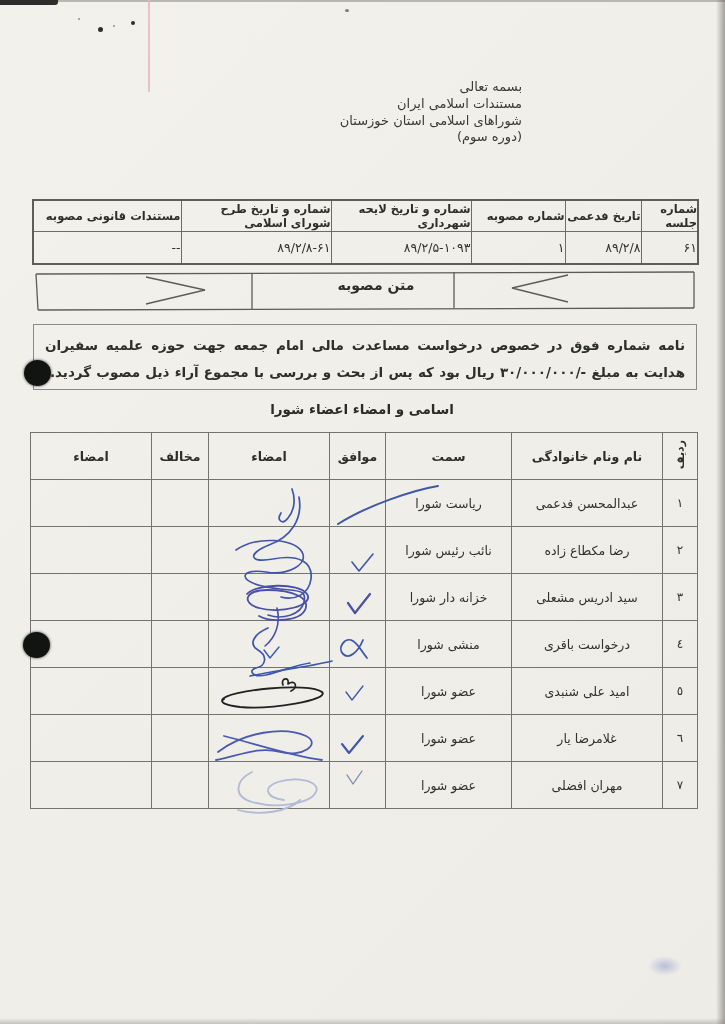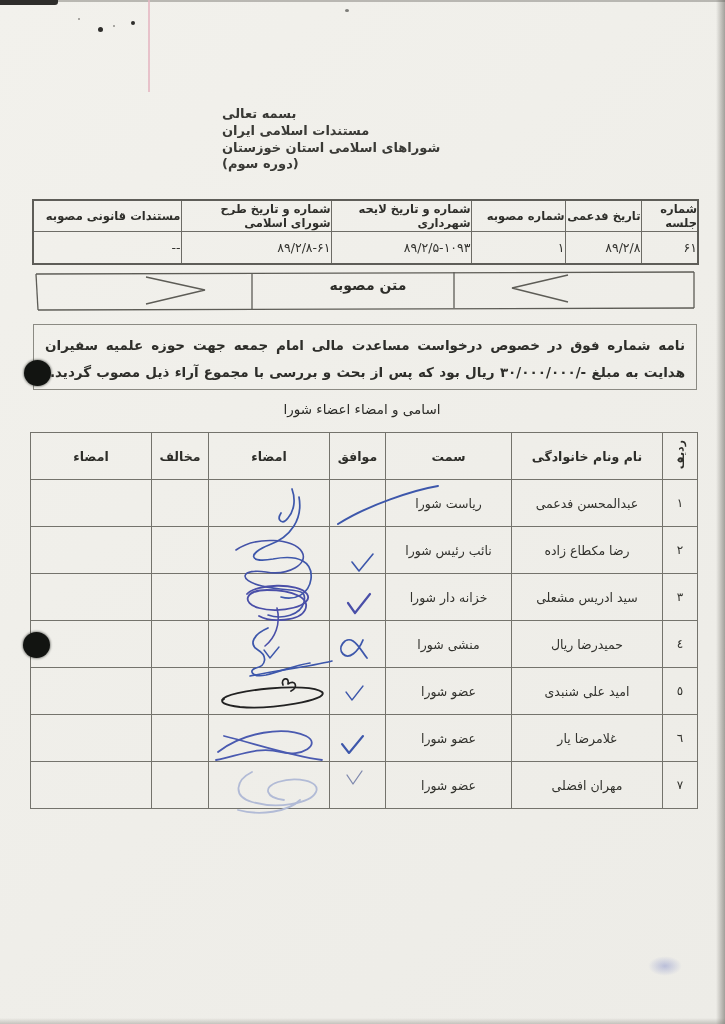--- a/index.html
+++ b/index.html
@@ -18,40 +18,40 @@
   .edge-right{position:absolute;right:0;top:0;width:9px;height:100%;
     background:linear-gradient(to right,rgba(120,117,110,0),rgba(98,95,89,.55));}
   .edge-bottom{position:absolute;left:0;bottom:0;width:100%;height:6px;
     background:linear-gradient(to bottom,rgba(120,117,110,0),rgba(120,117,110,.35));}
   .pink-line{position:absolute;left:148px;top:0;width:2px;height:92px;background:#e5b6c2;opacity:.8;}
   .speck{position:absolute;background:#2f2e2c;border-radius:50%;}
   .blue-smudge{position:absolute;left:648px;top:956px;width:34px;height:20px;border-radius:50%;
     background:radial-gradient(ellipse at center,rgba(90,105,190,.35),rgba(90,105,190,0) 70%);}
   .punch-hole{position:absolute;width:27px;height:26px;border-radius:50%;background:#121411;box-shadow:0 0 2px 1px rgba(20,22,18,.4);}
   
-  .letterhead{position:absolute;left:222px;top:106px;width:300px;text-align:left;
-    font-size:13px;line-height:16.8px;color:#3a3a36;font-weight:700;}
+  .letterhead{position:absolute;left:222px;top:79px;width:300px;text-align:right;
+    font-size:13px;line-height:16.8px;color:#3a3a36;font-weight:400;}
   
   table{border-collapse:collapse;table-layout:fixed;}
   .info-table{position:absolute;left:32px;top:199px;width:665px;border:2px solid #5e5d58;}
   .info-table th,.info-table td{border:1px solid #6d6c66;padding:0;text-align:right;vertical-align:middle;}
   .info-table th{height:30px;font-size:11.5px;font-weight:700;color:#2e2e2a;}
   .info-table td{height:31px;font-size:12.5px;font-weight:500;color:#33332f;direction:ltr;}
   
   .banner-svg{position:absolute;left:30px;top:268px;}
   .banner-title{position:absolute;left:252px;top:277px;width:232px;text-align:center;
-    font-size:14px;font-weight:700;color:#2e2e2a;}
+    font-size:14px;font-weight:700;color:#2e2e2a;padding-left:8px;}
   
   .res-box{position:absolute;left:33px;top:324px;width:664px;height:66px;
     border:1px solid #8b8a83;box-sizing:border-box;padding:7px 11px 0 11px;}
   .res-text{font-size:13.5px;font-weight:700;line-height:27px;color:#2e2e2a;
     text-align:justify;text-align-last:justify;direction:rtl;}
   
   .members-title{position:absolute;left:212px;top:401px;width:300px;text-align:center;
-    font-size:13.5px;font-weight:400;color:#2b2b27;}
+    font-size:13.5px;font-weight:700;color:#2b2b27;}
   .members-table{position:absolute;left:30px;top:432px;width:667px;border:1.6px solid #55544f;}
   .members-table th,.members-table td{border:1px solid #74736c;text-align:center;vertical-align:middle;padding:0;}
   .members-table th{height:46px;font-size:12.5px;font-weight:700;color:#2d2d29;}
   .members-table td{height:46px;font-size:12.5px;font-weight:400;color:#32322d;}
   .members-table td.no-cell{font-size:12px;}
   .vertical{display:inline-block;writing-mode:vertical-rl;transform:rotate(180deg);font-size:11px;letter-spacing:1px;}
   
   .ink-overlay{position:absolute;inset:0;pointer-events:none;}
 </style>
 </head>
@@ -157,21 +157,21 @@
       <td class="no-cell">٣</td>
       <td>سید ادریس مشعلی</td>
       <td>خزانه دار شورا</td>
       <td></td>
       <td></td>
       <td></td>
       <td></td>
     </tr>
     <tr>
       <td class="no-cell">٤</td>
-      <td>حمیدرضا ریال</td>
+      <td>درخواست باقری</td>
       <td>منشی شورا</td>
       <td></td>
       <td></td>
       <td></td>
       <td></td>
     </tr>
     <tr>
       <td class="no-cell">٥</td>
       <td>امید علی شنبدی</td>
       <td>عضو شورا</td>

